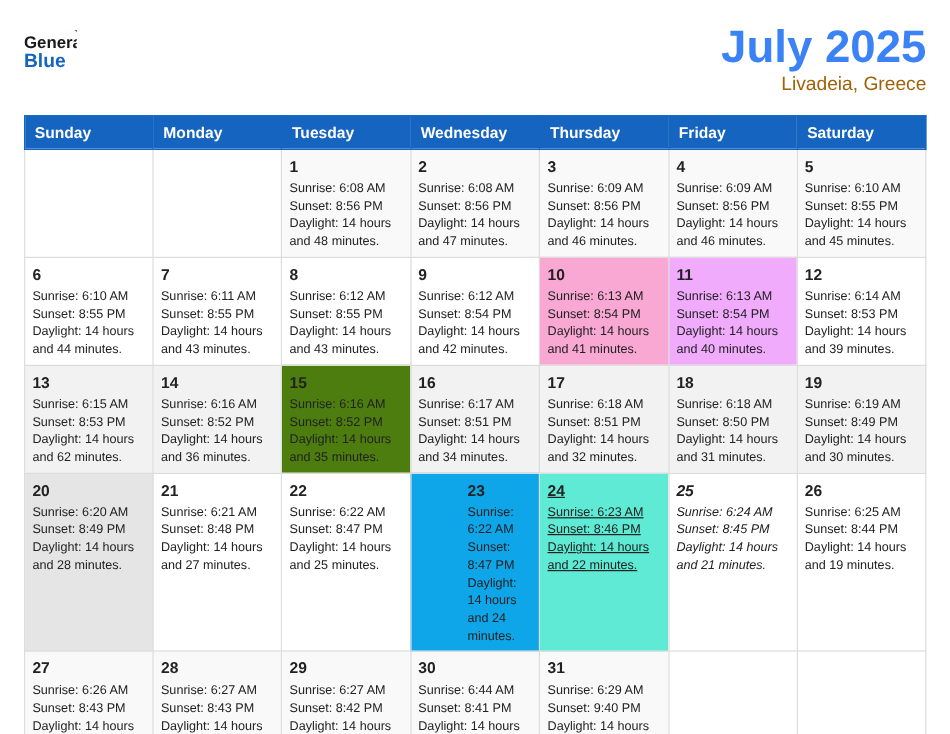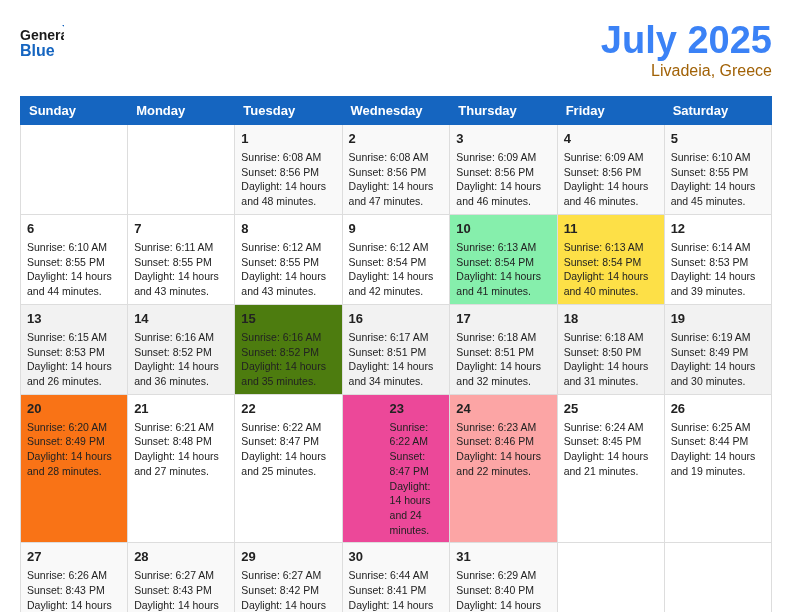--- a/index.html
+++ b/index.html
@@ -160,45 +160,45 @@
           <div>Sunrise: 6:12 AM</div>
           <div>Sunset: 8:55 PM</div>
           <div>Daylight: 14 hours and 43 minutes.</div>
         </td>
         <td style="background-color: rgb(255, 255, 255);">
           <span class="day-num">9</span>
           <div>Sunrise: 6:12 AM</div>
           <div>Sunset: 8:54 PM</div>
           <div>Daylight: 14 hours and 42 minutes.</div>
         </td>
-        <td style="background-color: #86efac; margin-top: 19px;">
+        <td style="background-color: #f9a8d4; margin-top: 19px;">
           <span class="day-num">10</span>
           <div>Sunrise: 6:13 AM</div>
           <div>Sunset: 8:54 PM</div>
           <div>Daylight: 14 hours and 41 minutes.</div>
         </td>
-        <td style="background-color: #fde047;">
+        <td style="background-color: #f0abfc;">
           <span class="day-num">11</span>
           <div>Sunrise: 6:13 AM</div>
           <div>Sunset: 8:54 PM</div>
           <div>Daylight: 14 hours and 40 minutes.</div>
         </td>
         <td style="background-color: rgb(255, 255, 255);">
           <span class="day-num">12</span>
           <div>Sunrise: 6:14 AM</div>
           <div>Sunset: 8:53 PM</div>
           <div>Daylight: 14 hours and 39 minutes.</div>
         </td>
       </tr>
       <tr>
         <td style="background-color: rgb(242, 242, 242);">
           <span class="day-num">13</span>
           <div>Sunrise: 6:15 AM</div>
           <div>Sunset: 8:53 PM</div>
-          <div>Daylight: 14 hours and 26 minutes.</div>
+          <div>Daylight: 14 hours and 62 minutes.</div>
         </td>
         <td style="background-color: rgb(242, 242, 242);">
           <span class="day-num">14</span>
           <div>Sunrise: 6:16 AM</div>
           <div>Sunset: 8:52 PM</div>
           <div>Daylight: 14 hours and 36 minutes.</div>
         </td>
         <td style="background-color: #4d7c0f;">
           <span class="day-num">15</span>
           <div>Sunrise: 6:16 AM</div>
@@ -224,51 +224,51 @@
           <div>Daylight: 14 hours and 31 minutes.</div>
         </td>
         <td style="background-color: rgb(242, 242, 242);">
           <span class="day-num">19</span>
           <div>Sunrise: 6:19 AM</div>
           <div>Sunset: 8:49 PM</div>
           <div>Daylight: 14 hours and 30 minutes.</div>
         </td>
       </tr>
       <tr>
-        <td style="background-color: #f97316;">
+        <td style="background-color: #e5e5e5;">
           <span class="day-num">20</span>
           <div>Sunrise: 6:20 AM</div>
           <div>Sunset: 8:49 PM</div>
           <div>Daylight: 14 hours and 28 minutes.</div>
         </td>
         <td style="background-color: rgb(255, 255, 255);">
           <span class="day-num">21</span>
           <div>Sunrise: 6:21 AM</div>
           <div>Sunset: 8:48 PM</div>
           <div>Daylight: 14 hours and 27 minutes.</div>
         </td>
         <td style="background-color: rgb(255, 255, 255); margin-left: 40px;">
           <span class="day-num">22</span>
           <div>Sunrise: 6:22 AM</div>
           <div>Sunset: 8:47 PM</div>
           <div>Daylight: 14 hours and 25 minutes.</div>
         </td>
-        <td style="background-color: #ec4899; padding-left: 47px;">
+        <td style="background-color: #0ea5e9; padding-left: 47px;">
           <span class="day-num">23</span>
           <div>Sunrise: 6:22 AM</div>
           <div>Sunset: 8:47 PM</div>
           <div>Daylight: 14 hours and 24 minutes.</div>
         </td>
-        <td style="background-color: #fca5a5;">
+        <td style="background-color: #5eead4; text-decoration: underline;">
           <span class="day-num">24</span>
           <div>Sunrise: 6:23 AM</div>
           <div>Sunset: 8:46 PM</div>
           <div>Daylight: 14 hours and 22 minutes.</div>
         </td>
-        <td style="background-color: rgb(255, 255, 255);">
+        <td style="background-color: rgb(255, 255, 255); font-style: italic;">
           <span class="day-num">25</span>
           <div>Sunrise: 6:24 AM</div>
           <div>Sunset: 8:45 PM</div>
           <div>Daylight: 14 hours and 21 minutes.</div>
         </td>
         <td style="background-color: rgb(255, 255, 255);">
           <span class="day-num">26</span>
           <div>Sunrise: 6:25 AM</div>
           <div>Sunset: 8:44 PM</div>
           <div>Daylight: 14 hours and 19 minutes.</div>
@@ -295,20 +295,20 @@
         </td>
         <td style="background-color: rgb(249, 249, 249);">
           <span class="day-num">30</span>
           <div>Sunrise: 6:44 AM</div>
           <div>Sunset: 8:41 PM</div>
           <div>Daylight: 14 hours and 12 minutes.</div>
         </td>
         <td style="background-color: rgb(249, 249, 249);">
           <span class="day-num">31</span>
           <div>Sunrise: 6:29 AM</div>
-          <div>Sunset: 8:40 PM</div>
+          <div>Sunset: 9:40 PM</div>
           <div>Daylight: 14 hours and 10 minutes.</div>
         </td>
         <td class="empty-cell" style="background-color: rgb(255, 255, 255);"></td>
         <td class="empty-cell" style="background-color: rgb(255, 255, 255);"></td>
       </tr>
     </tbody>
 </table>
 
 </body></html>

